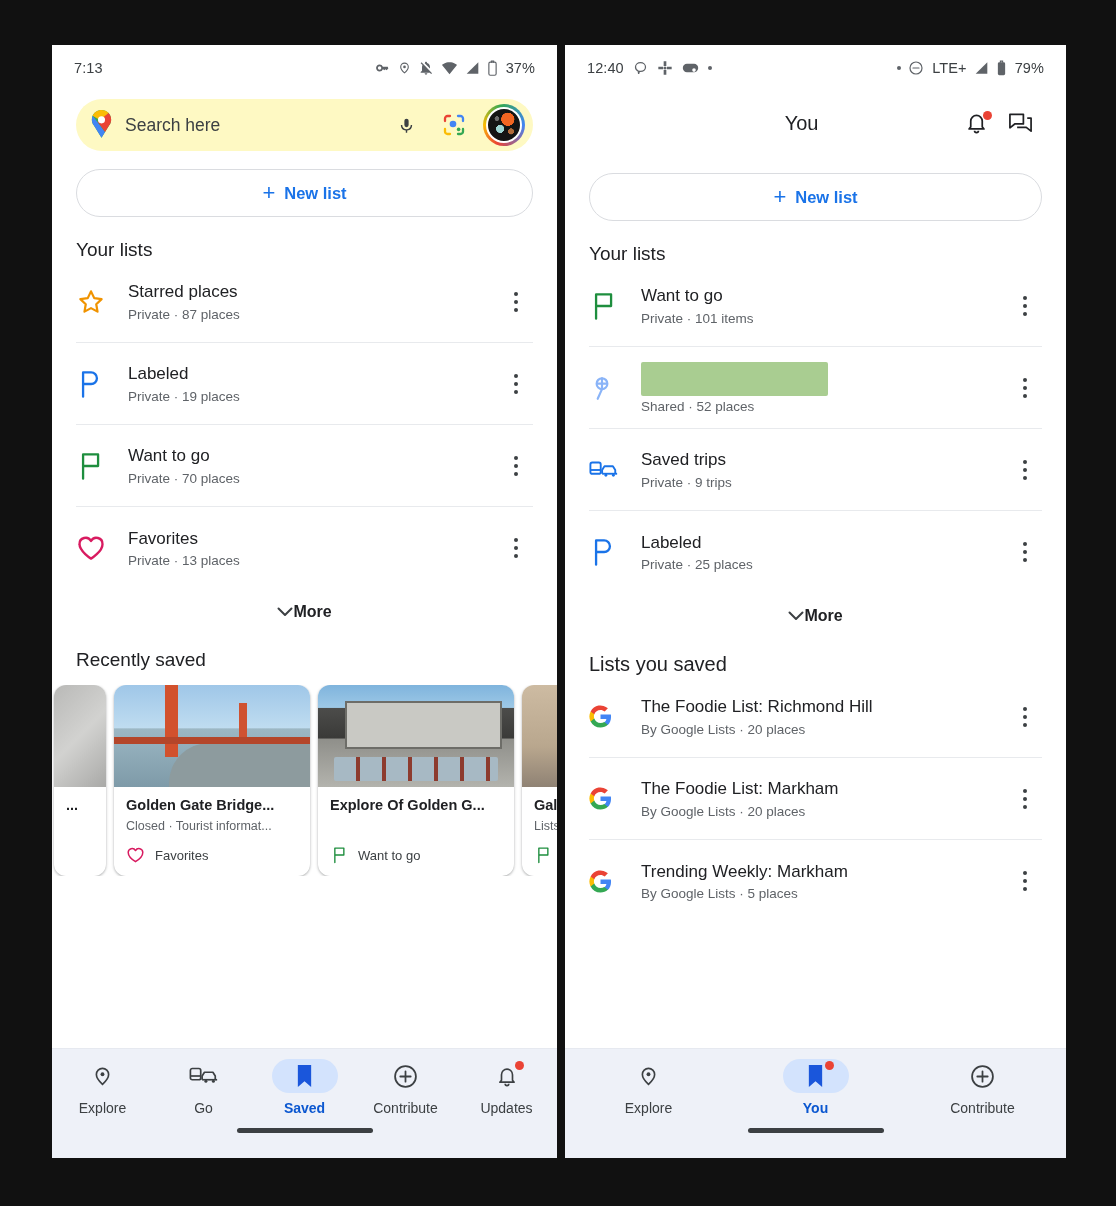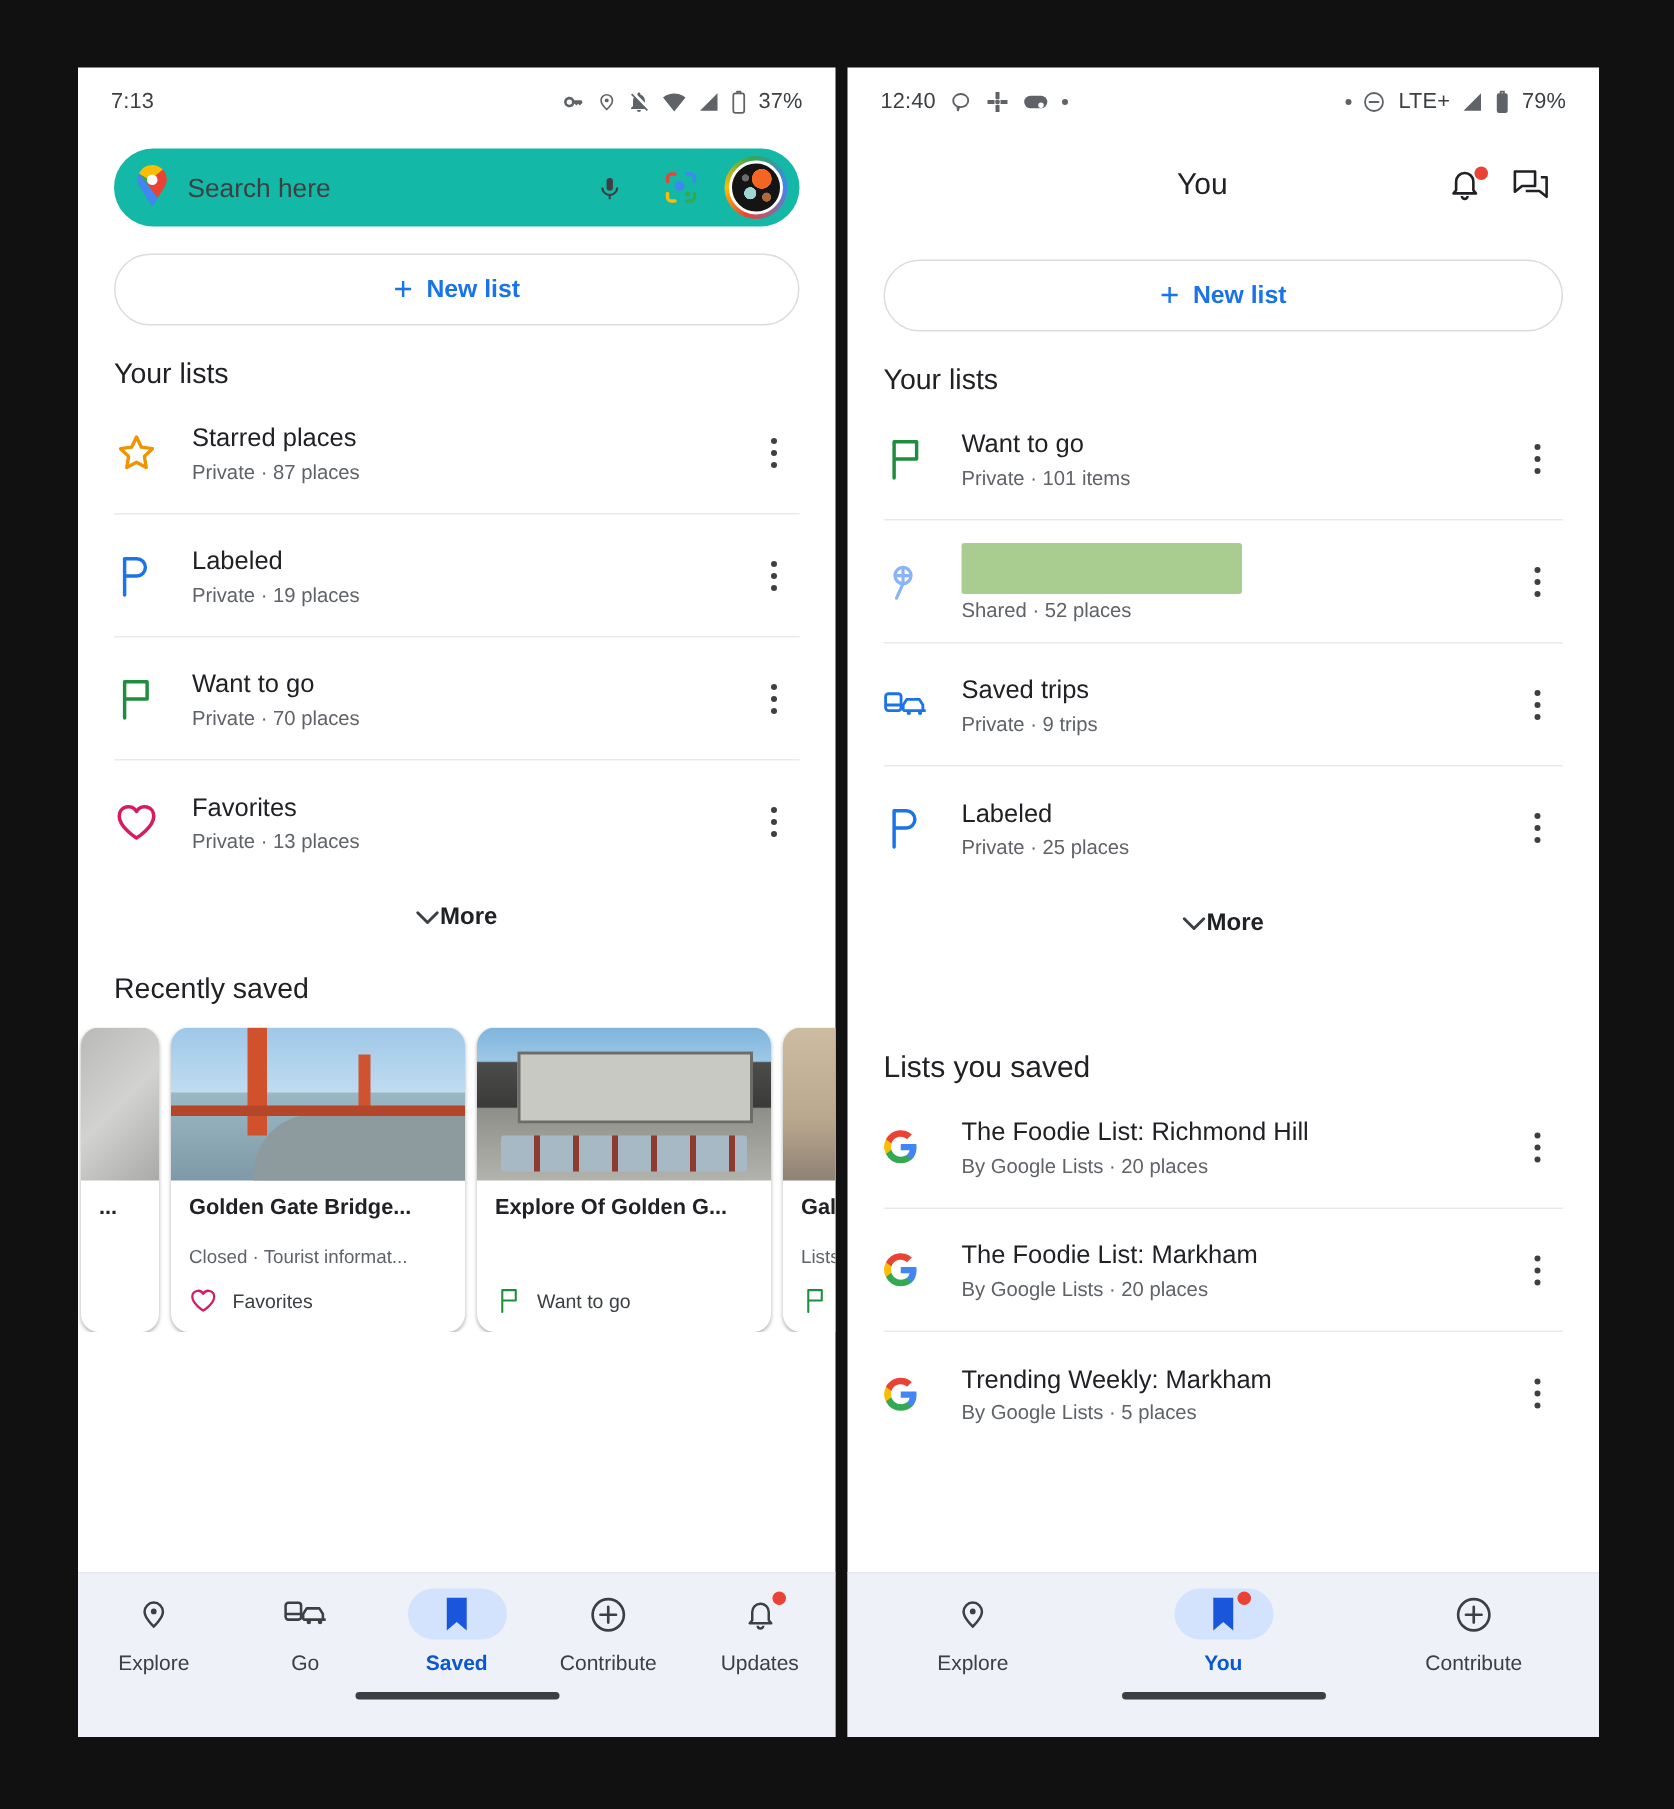--- a/index.html
+++ b/index.html
@@ -33,21 +33,21 @@
   .sb-ic { display: inline-flex; align-items: center; justify-content: center; }
   .sb-ic svg { display: block; }
   .pct { font-size: 14.5px; color: #3c4043; margin-left: 1px; }
   .dot-sm { width: 4px; height: 4px; border-radius: 50%; background: #5f6368; display:inline-block; }
 
   
   .searchwrap { padding: 8px 24px 0 24px; }
   .searchbar {
     display: flex; align-items: center;
     height: 52px; border-radius: 26px;
-    background: #14b8a6;
+    background: #fef9c3;
     padding: 0 8px 0 12px;
     gap: 10px;
   }
   .search-text { flex: 1; font-size: 17.5px; color: #3c4043; }
   .s-icbtn { width: 38px; height: 38px; display:flex; align-items:center; justify-content:center; border-radius:50%; }
   .avatar-ring {
     width: 42px; height: 42px; border-radius: 50%;
     background: conic-gradient(from 200deg, #ea4335 0deg, #fbbc04 70deg, #34a853 150deg, #4285f4 250deg, #ea4335 360deg);
     display: flex; align-items: center; justify-content: center;
     flex: none;
@@ -71,21 +71,21 @@
     color: #1a73e8; font-size: 16.5px; font-weight: bold;
     background: #fff;
   }
   .plus-g { font-size: 22px; font-weight: normal; line-height: 1; color: #1a73e8; }
 
   
   .sec-title {
     padding: 0 24px;
     font-size: 19px; color: #202124;
   }
-  .sec-title.lg { font-size: 20px; margin-top: 48px; }
+  .sec-title.lg { font-size: 20px; }
 
   
   .rows { padding: 0 24px; }
   .row {
     display: flex; align-items: center;
     min-height: 82px;
     border-bottom: 1px solid #e8eaed;
   }
   .row:last-child { border-bottom: none; }
   .row-ic { width: 52px; flex: none; display: flex; align-items: center; justify-content: flex-start; }
@@ -140,21 +140,21 @@
   }
   .img-history::after {
     content:""; position:absolute; left:8%; right:8%; bottom:6px; height:24px;
     background: repeating-linear-gradient(90deg, #a7b9c4 0 22px, #8d3b2e 22px 26px);
     border-radius:2px;
   }
   .img-gray { background: linear-gradient(135deg, #b9b9b7 0%, #d2d2d0 50%, #a9a9a7 100%); }
   .img-tan  { background: linear-gradient(180deg, #cdbba2 0%, #b9a78e 60%, #8f8274 100%); }
   .card-body { padding: 10px 12px 12px 12px; }
   .card-title { font-size: 14.5px; color: #202124; font-weight: bold; white-space: nowrap; overflow: hidden; }
-  .card-sub { font-size: 12.5px; color: #5f6368; margin-top: 18px; white-space: nowrap; overflow: hidden; }
+  .card-sub { font-size: 12.5px; color: #5f6368; margin-top: 6px; white-space: nowrap; overflow: hidden; }
   .card-tag { display: flex; align-items: center; gap: 10px; margin-top: 13px; font-size: 13px; color: #3c4043; }
 
   
   .navbar {
     position: absolute; left: 0; right: 0; bottom: 0;
     background: #eef1f8;
     border-top: 1px solid #e6e9f0;
     height: 110px;
     display: flex; flex-direction: column; justify-content: flex-start;
     padding-top: 10px;

